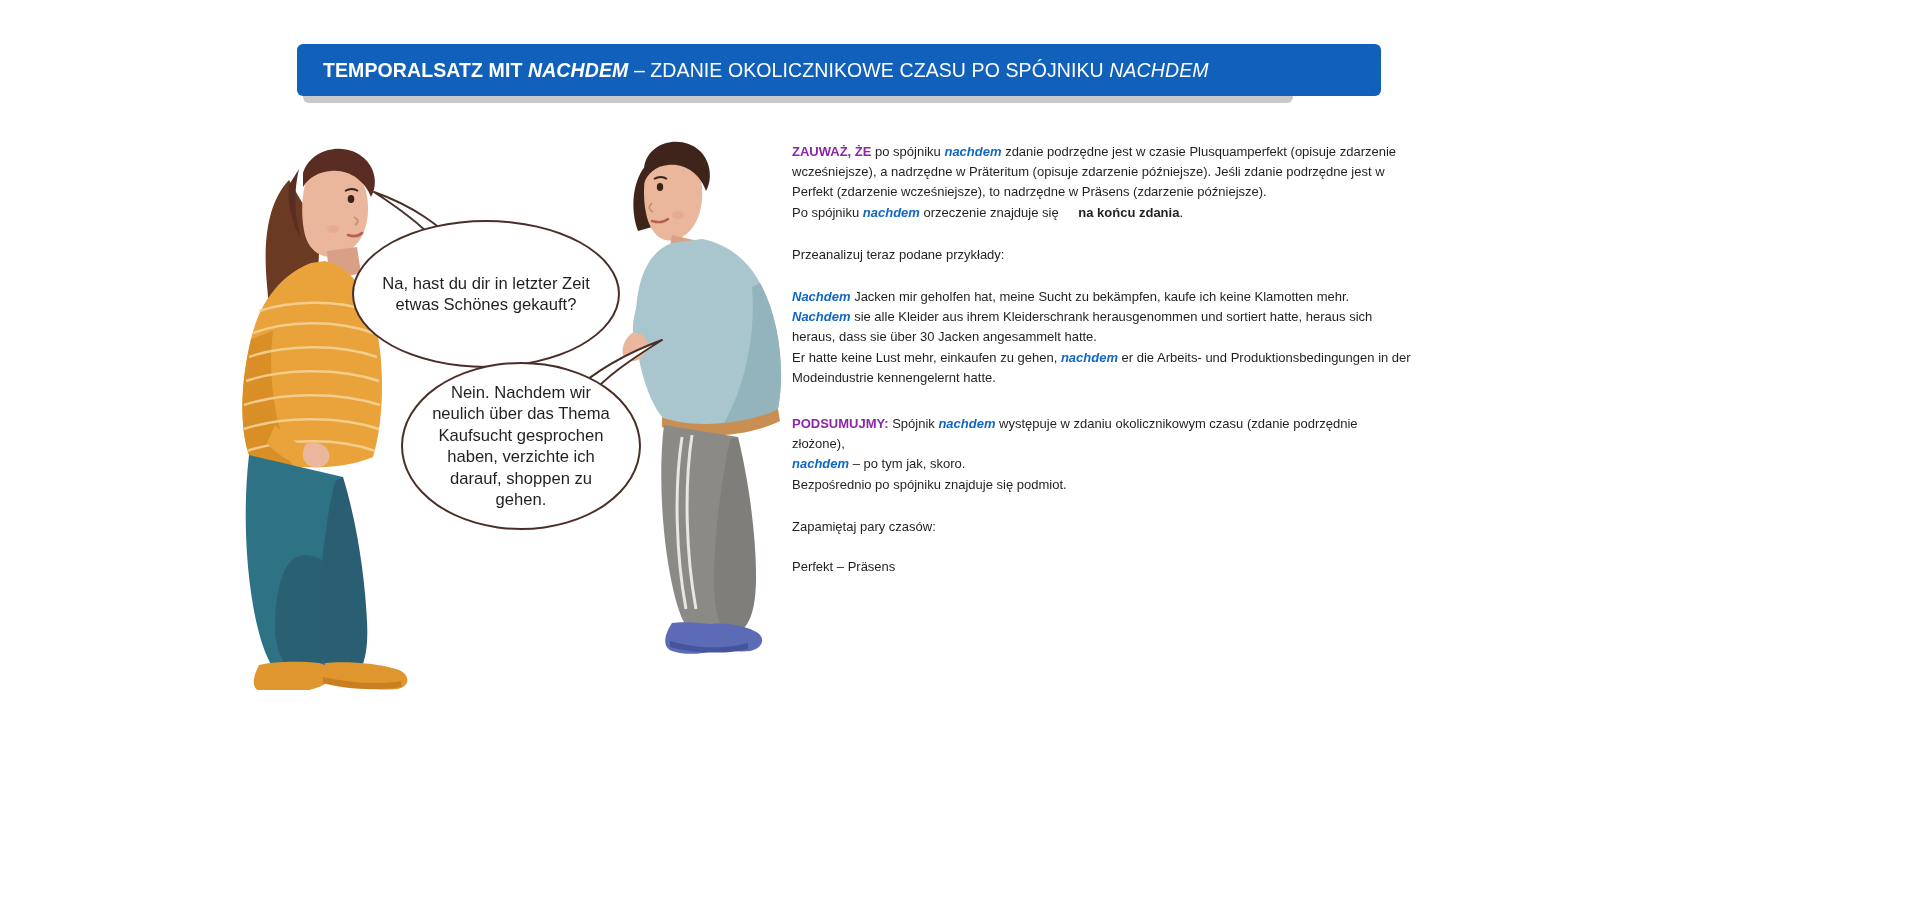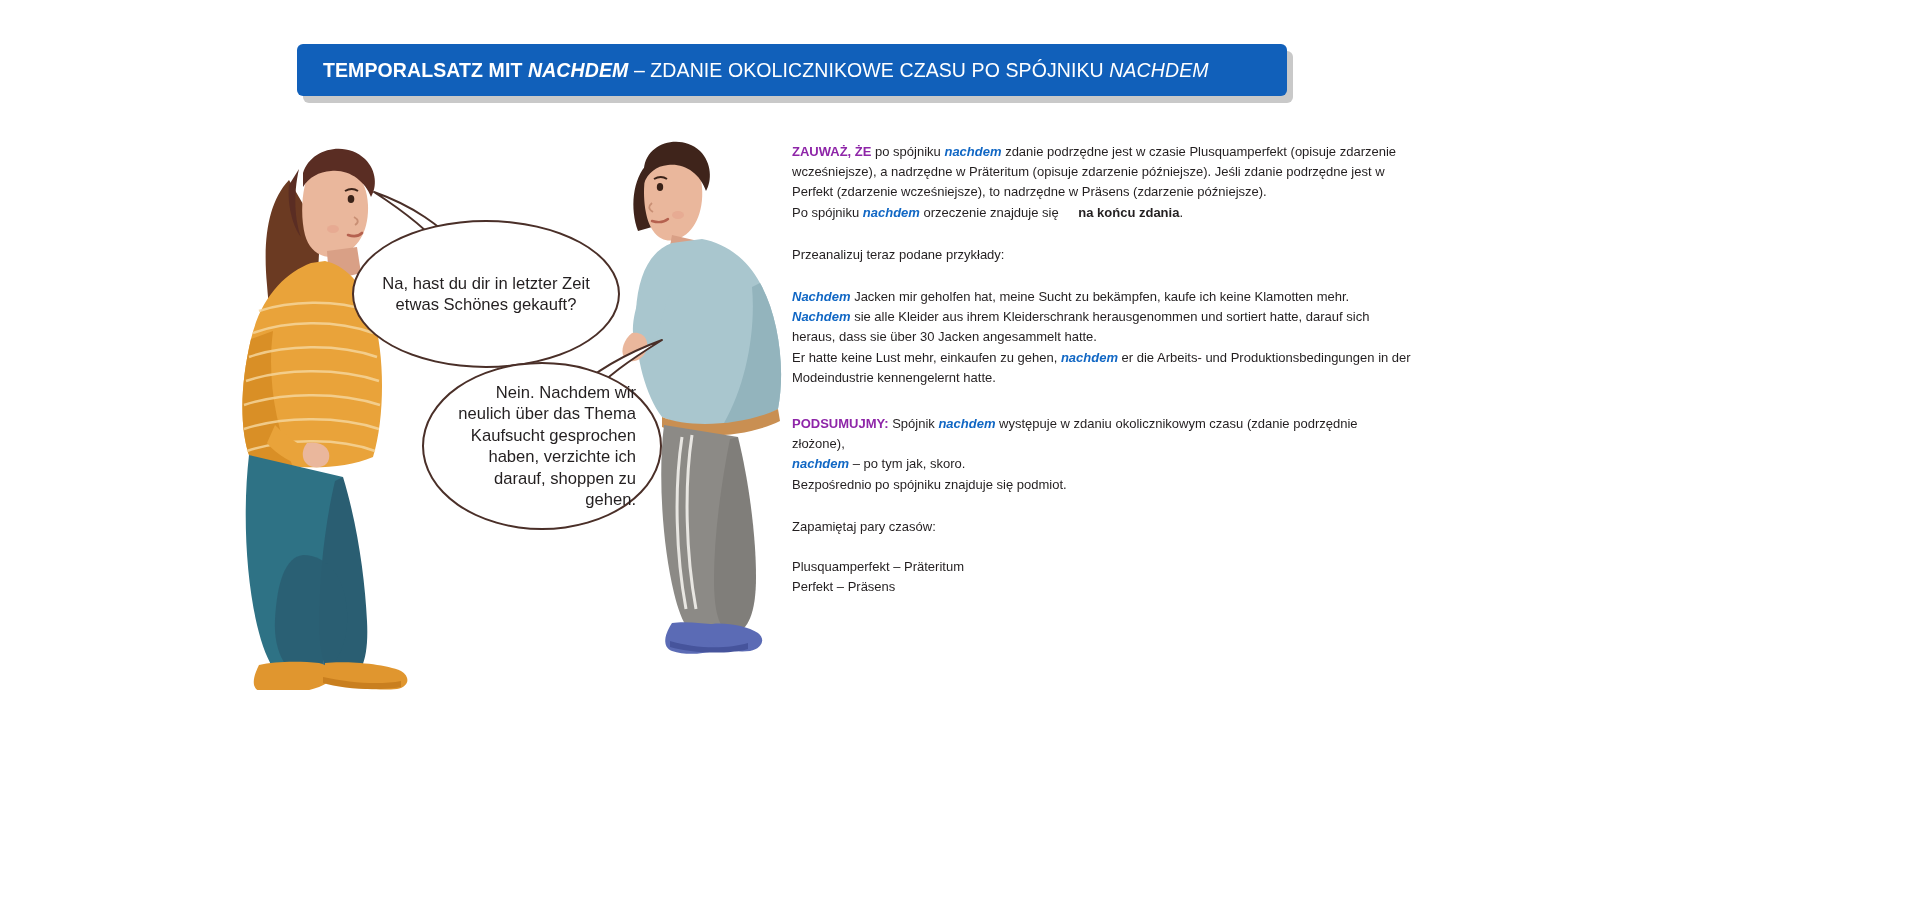--- a/index.html
+++ b/index.html
@@ -13,21 +13,21 @@
   }
   .stage{position:absolute;left:0;top:0;width:1920px;height:900px;}
 
   
   .banner-wrap{position:absolute;left:297px;top:44px;width:990px;height:52px;}
   .banner-shadow{
     position:absolute;left:6px;top:7px;width:990px;height:52px;
     background:#c9c9c9;border-radius:6px;
   }
   .banner{
-    position:absolute;left:0;top:0;width:990px;height:52px;
+    position:absolute;left:0;top:0;width:1084px;height:52px;
     background:#1160ba;border-radius:6px;
     display:flex;align-items:center;
     box-sizing:border-box;padding-left:26px;
   }
   .banner-text{
     color:#ffffff;font-size:19.5px;letter-spacing:.1px;white-space:nowrap;
   }
   .banner-text .b{font-weight:bold;}
   .banner-text .bi{font-weight:bold;font-style:italic;}
 
@@ -51,21 +51,21 @@
     position:absolute;
     background:#ffffff;
     border:2px solid #4a2f28;
     border-radius:50%/50%;
     display:flex;align-items:center;justify-content:center;
     text-align:center;
     font-size:16.6px;line-height:21.5px;color:#231f20;
     box-sizing:border-box;
   }
   #bubble1{left:352px;top:220px;width:268px;height:148px;padding:0 26px;justify-content:flex-end;}
-  #bubble2{left:422px;top:362px;width:240px;height:168px;padding:0 24px;text-align:right;}
+  #bubble2{left:401px;top:362px;width:240px;height:168px;padding:0 24px;}
 
   
   .tail{position:absolute;}
 
   
   .art{position:absolute;}
 </style>
 </head>
 <body>
 
@@ -179,31 +179,30 @@
     <p><span>Po spójniku </span><span class="nd">nachdem</span><span> orzeczenie znajduje się </span><span class="bold">na końcu zdania</span><span>.</span></p>
 
     <div class="gap-md"></div>
 
     <p class="indent">Przeanalizuj teraz podane przykłady:</p>
 
     <div class="gap-md"></div>
 
     <p class="indent"><span class="nd">Nachdem</span><span> Jacken mir </span><span class="u">geholfen</span><span> </span><span class="u">hat</span><span>, meine Sucht zu bekämpfen, </span><span class="u">kaufe</span><span> ich keine Klamotten mehr.</span></p>
 
-    <p class="indent"><span class="nd">Nachdem</span><span> sie alle Kleider aus ihrem Kleiderschrank </span><span class="u">herausgenommen</span><span> und </span><span class="u">sortiert</span><span> </span><span class="u">hatte</span><span>, </span><span class="u">darauf</span><span> sich heraus, dass sie über 30 Jacken angesammelt hatte.</span></p>
+    <p class="indent"><span class="nd">Nachdem</span><span> sie alle Kleider aus ihrem Kleiderschrank </span><span class="u">herausgenommen</span><span> und </span><span class="u">sortiert</span><span> </span><span class="u">hatte</span><span>, </span><span class="u">heraus</span><span> sich heraus, dass sie über 30 Jacken angesammelt hatte.</span></p>
 
     <p class="indent"><span>Er </span><span class="u">hatte</span><span> keine Lust mehr, einkaufen zu gehen, </span><span class="nd">nachdem</span><span> er die Arbeits- und Produktionsbedingungen in der Modeindustrie </span><span class="u">kennengelernt</span><span> </span><span class="u">hatte</span><span>.</span></p>
 
     <div class="gap-lg"></div>
 
     <p><span class="kw">PODSUMUJMY:</span><span> Spójnik </span><span class="nd">nachdem</span><span> występuje w zdaniu okolicznikowym czasu (zdanie podrzędnie złożone),</span></p>
     <p><span class="nd">nachdem</span><span> – po tym jak, skoro.</span></p>
     <p>Bezpośrednio po spójniku znajduje się podmiot.</p>
 
     <div class="gap-md"></div>
 
     <p>Zapamiętaj pary czasów:</p>
     <div class="gap-sm"></div>
-    <p>Plusquamperfekt – Präteritum</p>
     <p>Perfekt – Präsens</p>
   </div>
 
 </div>
 
 </body></html>

